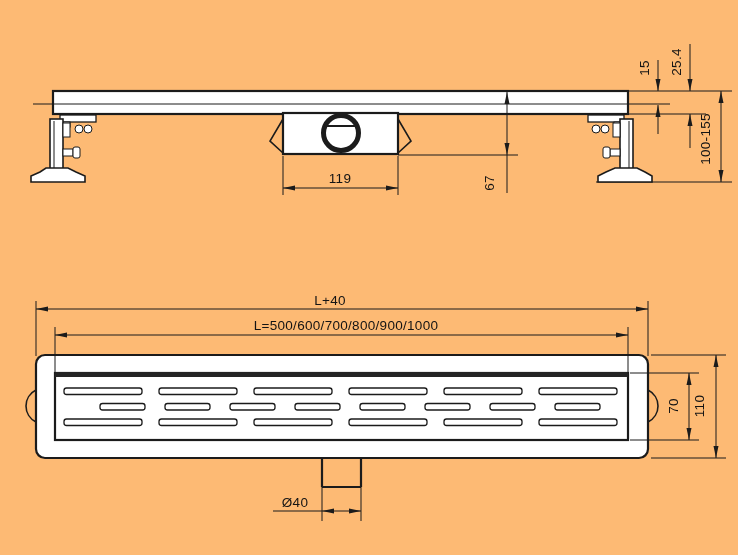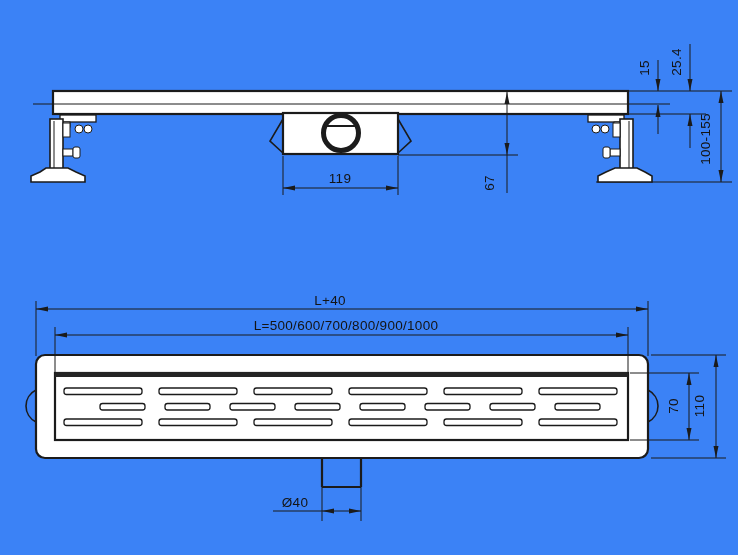--- a/index.html
+++ b/index.html
@@ -1,16 +1,16 @@
 <!DOCTYPE html>
 <html><head>
 <meta charset="utf-8">
 <style>
   html,body{margin:0;padding:0;background:#ffffff;}
-  .canvas{width:738px;height:555px;background:#3b82f6;overflow:hidden;position:relative;}
+  .canvas{width:738px;height:555px;background:#fdba74;overflow:hidden;position:relative;}
   svg{display:block;}
   .ln{stroke:#1b1b1b;fill:none;stroke-linecap:butt;}
   .w1{stroke-width:1;}
   .w12{stroke-width:1.3;}
   .w15{stroke-width:1.6;}
   .w2{stroke-width:2.2;}
   .fw{fill:#ffffff;}
   .arr{fill:#1b1b1b;stroke:none;}
   .band{fill:#242424;stroke:none;}
   .dim{font-family:"Liberation Sans", sans-serif;font-size:13.5px;fill:#141414;letter-spacing:.3px;}

